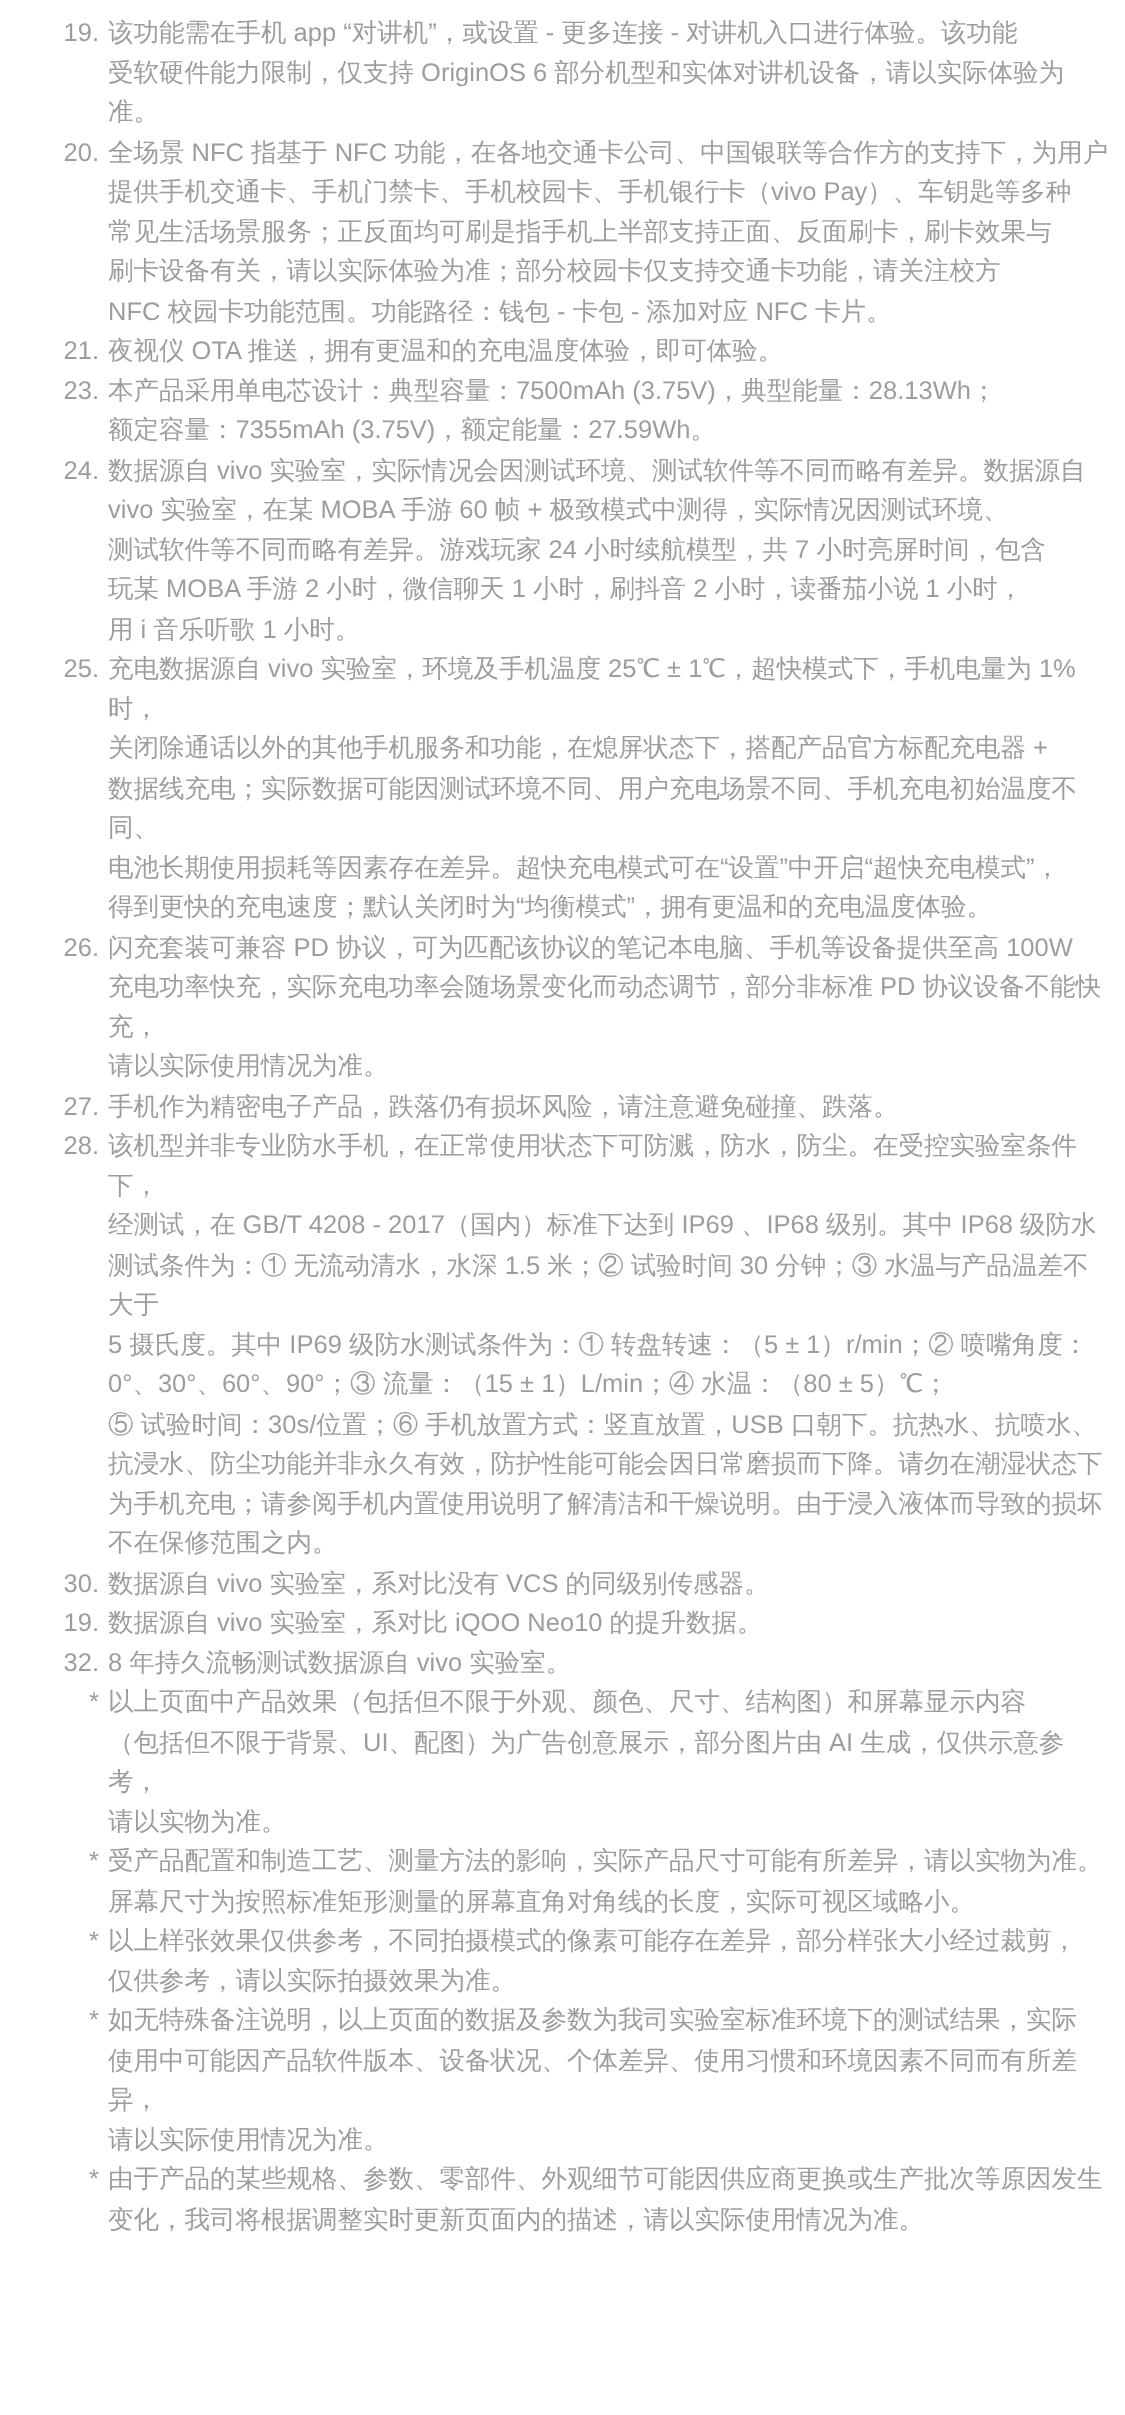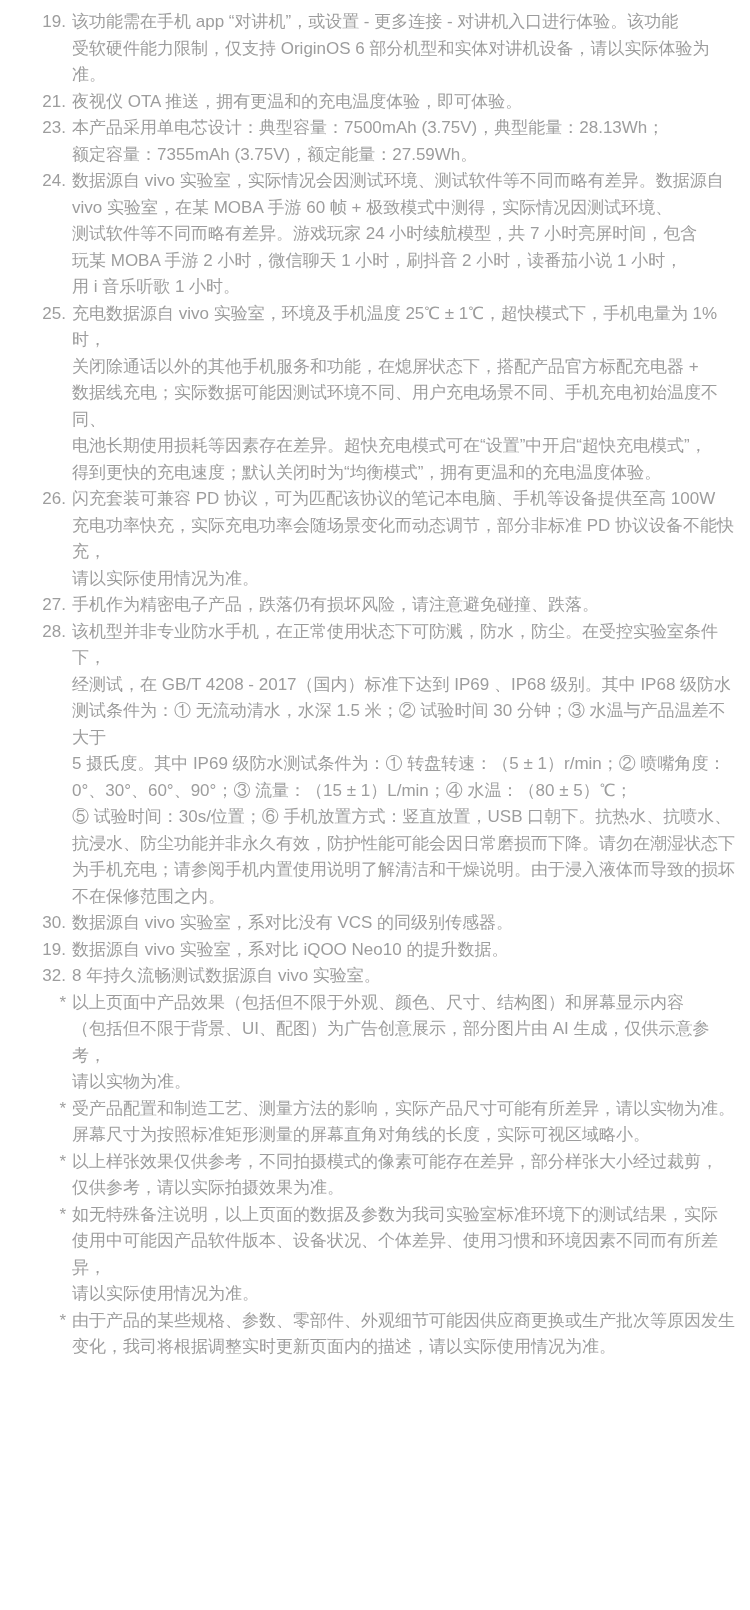--- a/index.html
+++ b/index.html
@@ -43,20 +43,28 @@
 <body>
 
 <div class="doc">
 
   <div class="fn-row">
     <span class="fn-marker">19.</span>
     <span class="fn-text">该功能需在手机 app “对讲机”，或设置 - 更多连接 - 对讲机入口进行体验。该功能
 受软硬件能力限制，仅支持 OriginOS 6 部分机型和实体对讲机设备，请以实际体验为准。</span>
   </div>
 
+  <div class="fn-row">
+    <span class="fn-marker">20.</span>
+    <span class="fn-text">全场景 NFC 指基于 NFC 功能，在各地交通卡公司、中国银联等合作方的支持下，为用户
+提供手机交通卡、手机门禁卡、手机校园卡、手机银行卡（vivo Pay）、车钥匙等多种
+常见生活场景服务；正反面均可刷是指手机上半部支持正面、反面刷卡，刷卡效果与
+刷卡设备有关，请以实际体验为准；部分校园卡仅支持交通卡功能，请关注校方
+NFC 校园卡功能范围。功能路径：钱包 - 卡包 - 添加对应 NFC 卡片。</span>
+  </div>
 
   <div class="fn-row">
     <span class="fn-marker">21.</span>
     <span class="fn-text">夜视仪 OTA 推送，拥有更温和的充电温度体验，即可体验。</span>
   </div>
 
 
   <div class="fn-row">
     <span class="fn-marker">23.</span>
     <span class="fn-text">本产品采用单电芯设计：典型容量：7500mAh (3.75V)，典型能量：28.13Wh；

